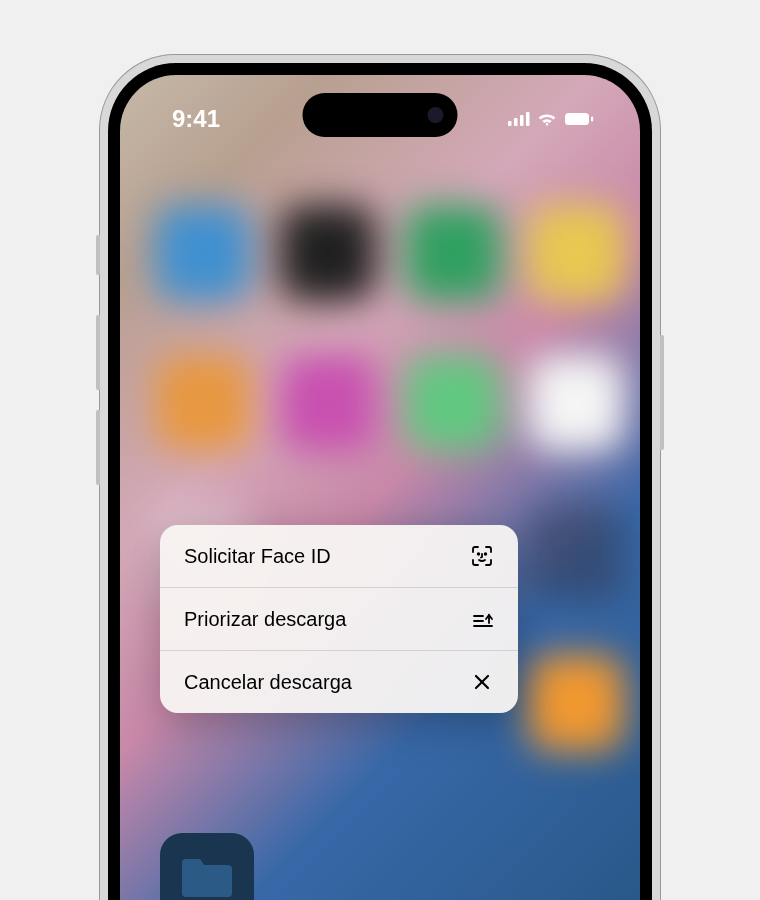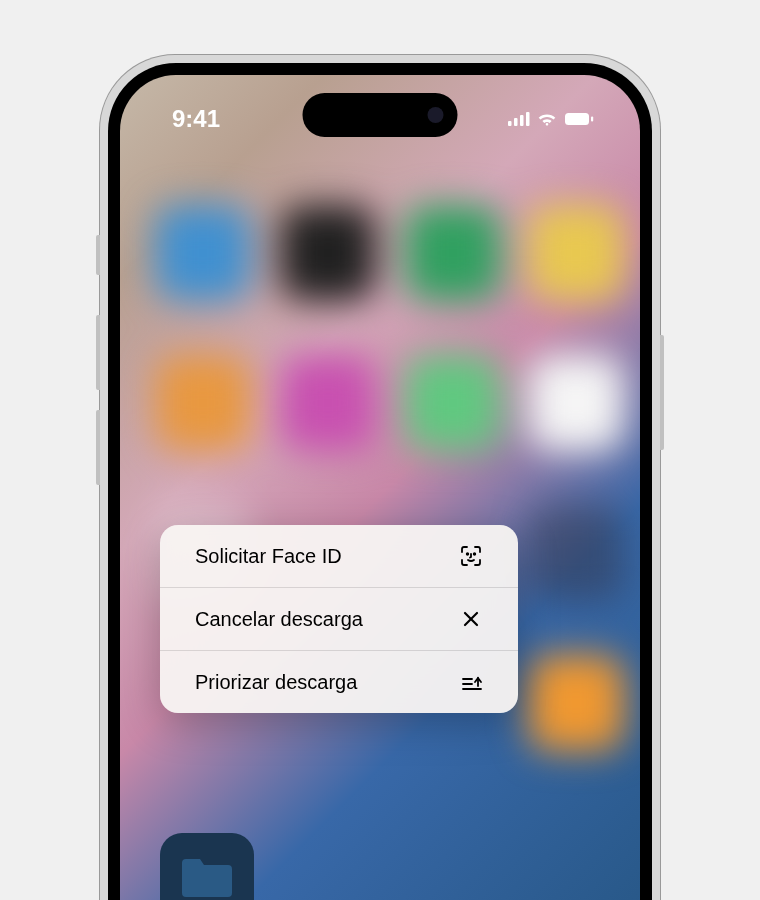--- a/index.html
+++ b/index.html
@@ -183,21 +183,21 @@
       border-radius: 18px;
       overflow: hidden;
       box-shadow: 0 10px 40px rgba(0,0,0,0.25);
       z-index: 20;
     }
     
     .menu-item {
       display: flex;
       justify-content: space-between;
       align-items: center;
-      padding: 19px 35px;
+      padding: 19px 24px;
       font-size: 20px;
       color: #000;
       border-bottom: 1px solid rgba(0,0,0,0.12);
       cursor: pointer;
     }
     
     .menu-item:last-child {
       border-bottom: none;
     }
     
@@ -291,42 +291,42 @@
               <circle cx="8.5" cy="10" r="0.8" fill="#000"></circle>
               <circle cx="15.5" cy="10" r="0.8" fill="#000"></circle>
               <path d="M12 10 V13 L11 13.5" stroke-linecap="round"></path>
               <path d="M9 16 Q12 18 15 16" stroke-linecap="round"></path>
             </svg>
           </span>
         </div>
 
 
         <div class="menu-item">
-          <span>Cancelar descarga</span>
-          <span class="menu-icon">
-            <svg width="20" height="20" viewBox="0 0 20 20" stroke="#000" stroke-width="2.2" stroke-linecap="round">
-              <line x1="4" y1="4" x2="16" y2="16"></line>
-              <line x1="16" y1="4" x2="4" y2="16"></line>
-            </svg>
-          </span>
-        </div>
-
-        <div class="menu-item">
           <span>Priorizar descarga</span>
           <span class="menu-icon">
             <svg width="24" height="20" viewBox="0 0 24 20" fill="none" stroke="#000" stroke-width="1.8" stroke-linecap="round">
               <path d="M16 10 L19 6 L22 10"></path>
               <line x1="19" y1="6" x2="19" y2="14"></line>
               <line x1="4" y1="7" x2="13" y2="7"></line>
               <line x1="4" y1="12" x2="13" y2="12"></line>
               <line x1="4" y1="17" x2="22" y2="17"></line>
             </svg>
           </span>
         </div>
 
+        <div class="menu-item">
+          <span>Cancelar descarga</span>
+          <span class="menu-icon">
+            <svg width="20" height="20" viewBox="0 0 20 20" stroke="#000" stroke-width="2.2" stroke-linecap="round">
+              <line x1="4" y1="4" x2="16" y2="16"></line>
+              <line x1="16" y1="4" x2="4" y2="16"></line>
+            </svg>
+          </span>
+        </div>
+
       </div>
 
       <div class="app-icon">
         <span>
           <svg width="58" height="46" viewBox="0 0 58 46">
             <path d="M4 8 Q4 4 8 4 L22 4 L26 10 L50 10 Q54 10 54 14 L54 38 Q54 42 50 42 L8 42 Q4 42 4 38 Z" fill="#2a5a85"></path>
           </svg>
         </span>
       </div>
 

